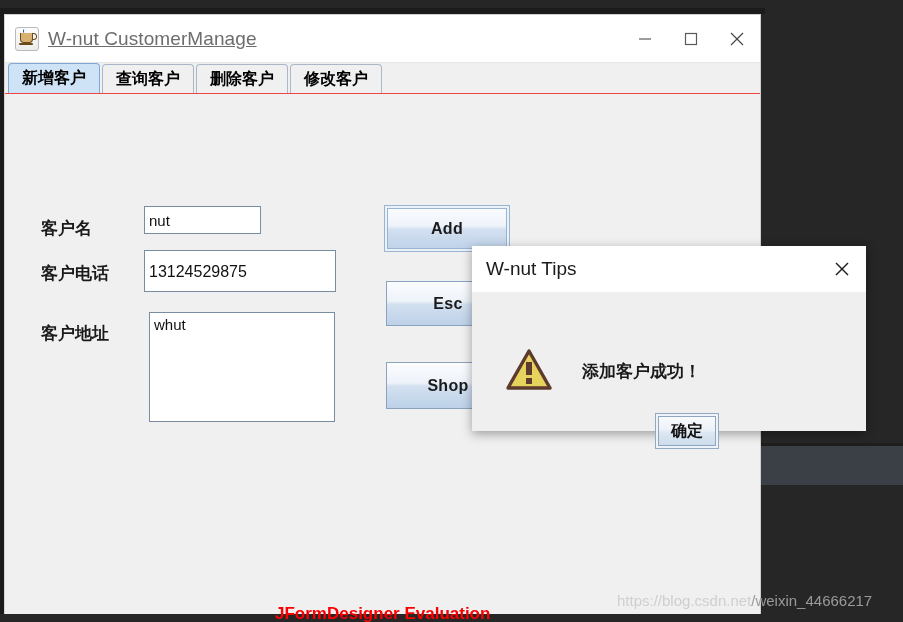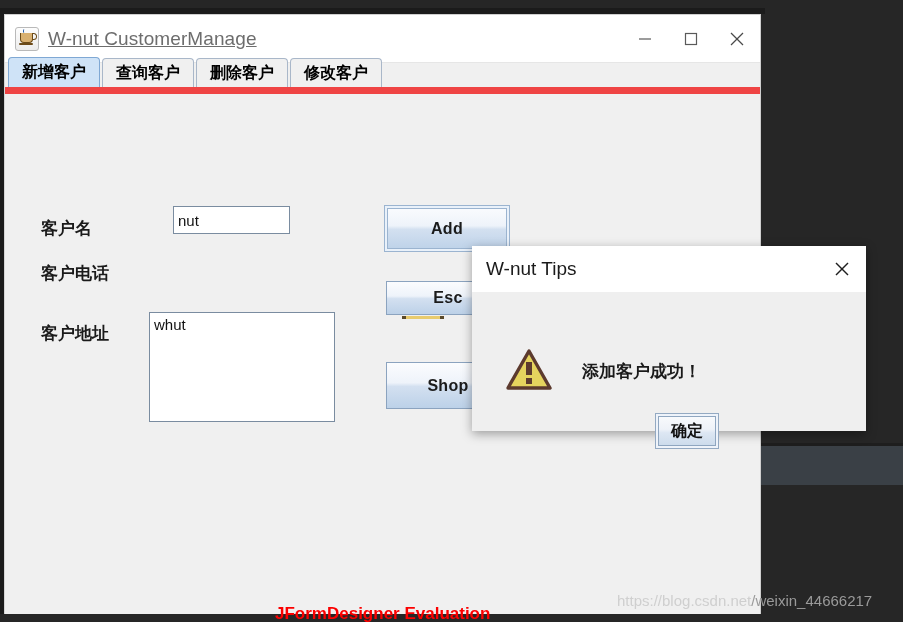--- a/index.html
+++ b/index.html
@@ -129,21 +129,21 @@
     align-items: center;
     height: 46px;
   }
   .win-btn svg { display: block; }
 
   
   #tabbar {
     position: relative;
     height: 31px;
     background: #f0f0f0;
-    border-bottom: 7px solid #ef4444;
+    border-bottom: 1px solid #ef4444;
     display: flex;
     align-items: flex-end;
     padding-left: 3px;
     box-sizing: border-box;
   }
   .tab {
     height: 29px;
     padding: 0 13px;
     display: flex;
     align-items: center;
@@ -368,31 +368,32 @@
       <span>修改客户</span>
     </div>
   </div>
 
   <div id="content">
 
     <div class="form-label" style="left:36px; top:123px;">客户名</div>
     <div class="form-label" style="left:36px; top:168px;">客户电话</div>
     <div class="form-label" style="left:36px; top:228px;">客户地址</div>
 
-    <div class="text-input" style="left:139px; top:112px; width:117px; height:28px; line-height:24px;margin-left:29px;" title="">nut</div>
-
+    <div class="text-input" style="left:139px; top:112px; width:117px; height:28px; line-height:24px;" title="">nut</div>
+
+    <div class="text-input" style="left:139px; top:156px; width:192px; height:42px; line-height:38px; font-size:16px;" title="">13124529875</div>
 
     <div class="text-input area" style="left:144px; top:218px; width:186px; height:110px; line-height:20px;" title="">whut</div>
 
     <div class="jbutton focused" style="left:379px; top:111px; width:126px; height:47px;">
       <span>Add</span>
     </div>
     <div id="add-underline"></div>
 
-    <div class="jbutton" style="left:381px; top:187px; width:124px; height:34px;align-items:center;">
+    <div class="jbutton" style="left:381px; top:187px; width:124px; height:45px;align-items:center;">
       <span>Esc</span>
     </div>
 
     <div class="jbutton" style="left:381px; top:268px; width:124px; height:47px;">
       <span>Shop</span>
     </div>
 
   </div>
 
   <div id="eval-text" style="position:absolute;">JFormDesigner Evaluation</div>

